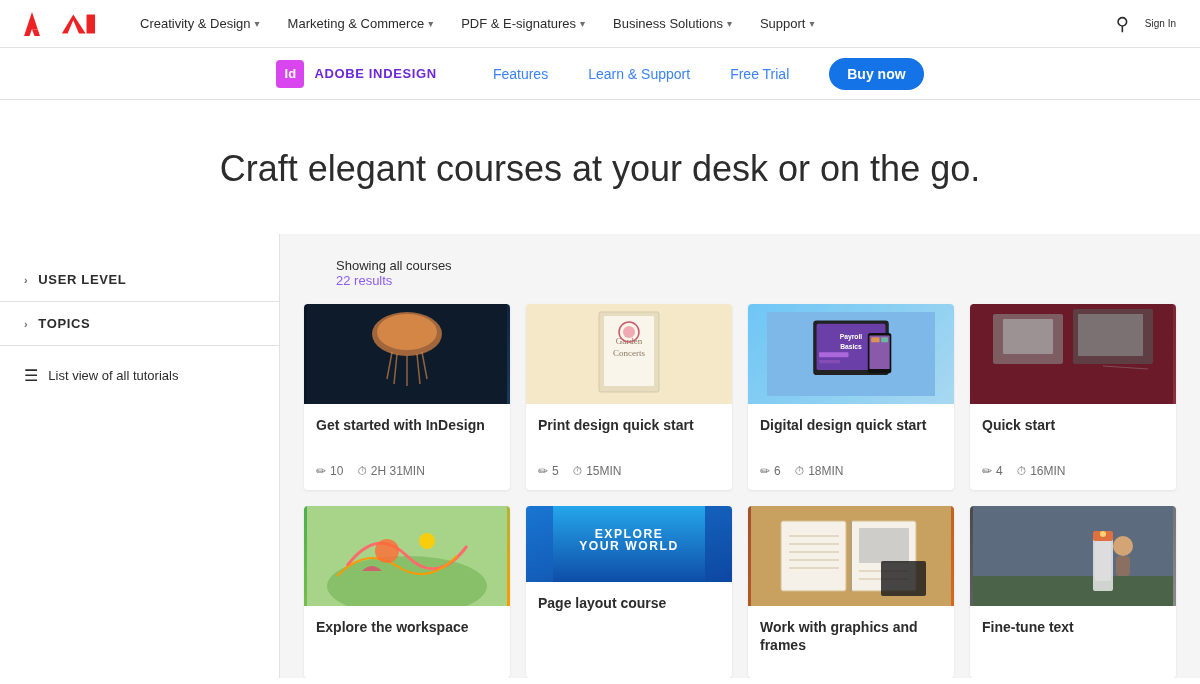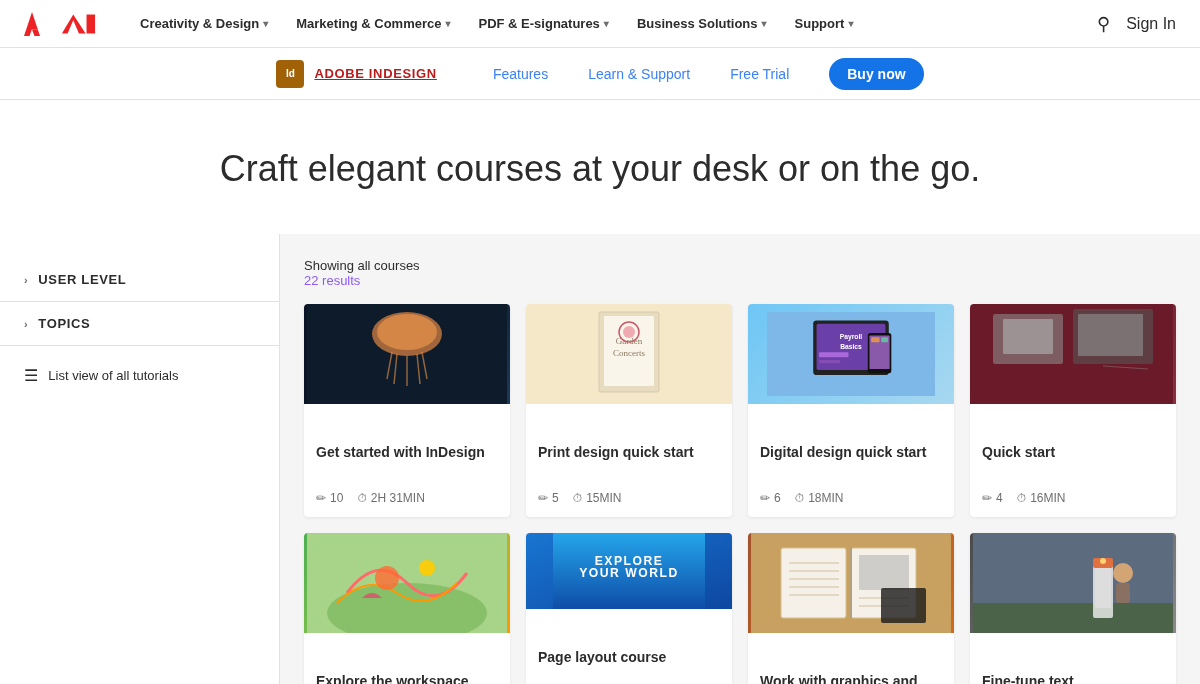--- a/index.html
+++ b/index.html
@@ -29,35 +29,34 @@
     .nav-item {
       display: flex;
       align-items: center;
       gap: 4px;
       padding: 0 12px;
       height: 48px;
       font-size: 13px;
       color: #2c2c2c;
       cursor: pointer;
       white-space: nowrap;
-      font-weight: bold;
     }
     .nav-chevron { font-size: 10px; color: #6e6e6e; }
     .header-actions {
       display: flex;
       align-items: center;
       gap: 16px;
     }
     .search-icon-btn {
       cursor: pointer;
       color: #2c2c2c;
       font-size: 18px;
     }
     .signin-link {
-      font-size: 16px;
+      font-size: 10px;
       color: #2c2c2c;
       cursor: pointer;
     }
 
     
     .product-subnav {
       display: flex;
       align-items: center;
       justify-content: center;
       gap: 40px;
@@ -68,36 +67,35 @@
     }
     .product-brand {
       display: flex;
       align-items: center;
       gap: 10px;
       margin-right: 16px;
     }
     .product-icon {
       width: 28px;
       height: 28px;
-      background: #a16207;
+      background: #d946ef;
       border-radius: 4px;
       display: flex;
       align-items: center;
       justify-content: center;
       color: #fff;
-      font-size: 10px;
+      font-size: 13px;
       font-weight: 700;
     }
     .product-name {
       font-size: 13px;
       font-weight: 700;
       letter-spacing: 0.05em;
       text-transform: uppercase;
-      color: #b91c1c;
-      text-decoration: underline;
+      color: #6d28d9;
     }
     .subnav-link {
       font-size: 14px;
       color: #3b82f6;
       cursor: pointer;
     }
     .buy-now-btn {
       background: #1473e6;
       color: #fff;
       border: none;
@@ -165,20 +163,21 @@
     }
     .list-icon { font-size: 16px; color: #2c2c2c; }
 
     
     .content {
       flex: 1;
       padding: 24px 24px 0;
     }
     .results-info {
       margin-bottom: 16px;
+      margin-left: 32px;
     }
     .results-showing {
       font-size: 13px;
       color: #2c2c2c;
       font-weight: 500;
     }
     .results-count {
       font-size: 13px;
       color: #8b5cf6;
     }
@@ -199,21 +198,20 @@
     .course-info {
       padding: 12px;
     }
     .course-title {
       font-size: 14px;
       font-weight: 600;
       color: #2c2c2c;
       margin-bottom: 12px;
       line-height: 1.3;
       min-height: 36px;
-      margin-top: 27px;
     }
     .course-meta {
       display: flex;
       align-items: center;
       gap: 14px;
       font-size: 12px;
       color: #6e6e6e;
     }
     .meta-item {
       display: flex;

